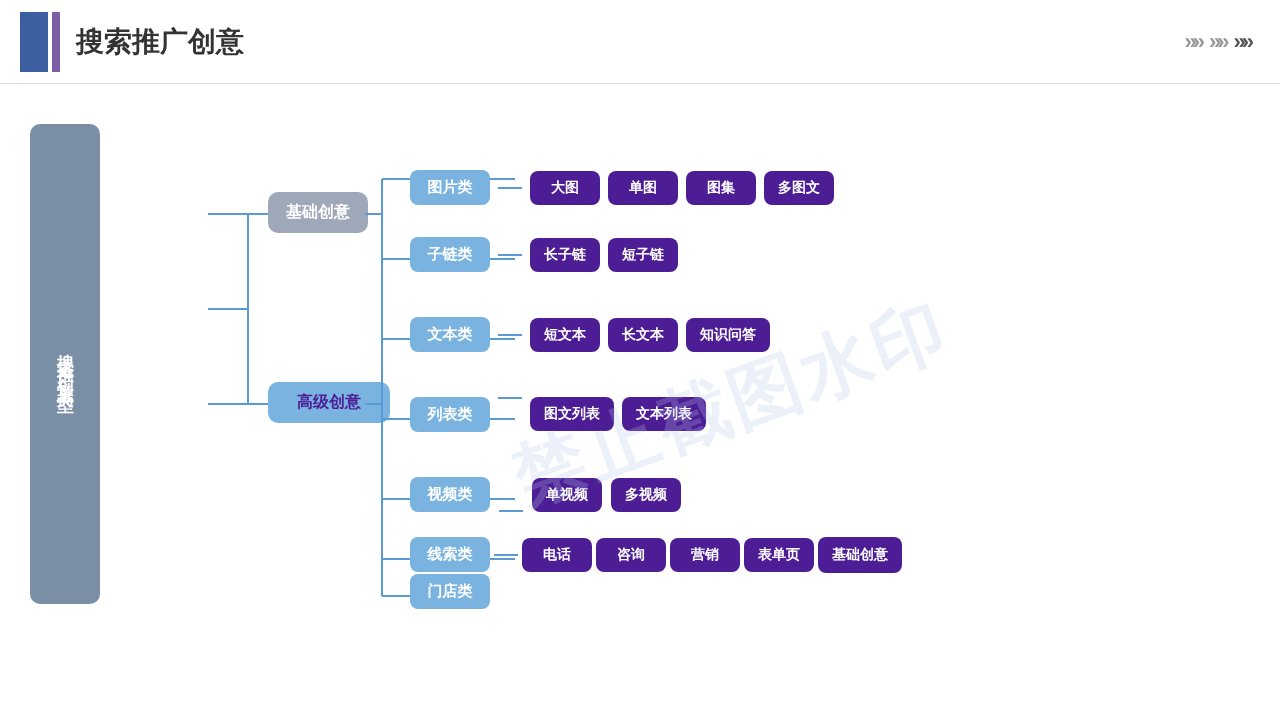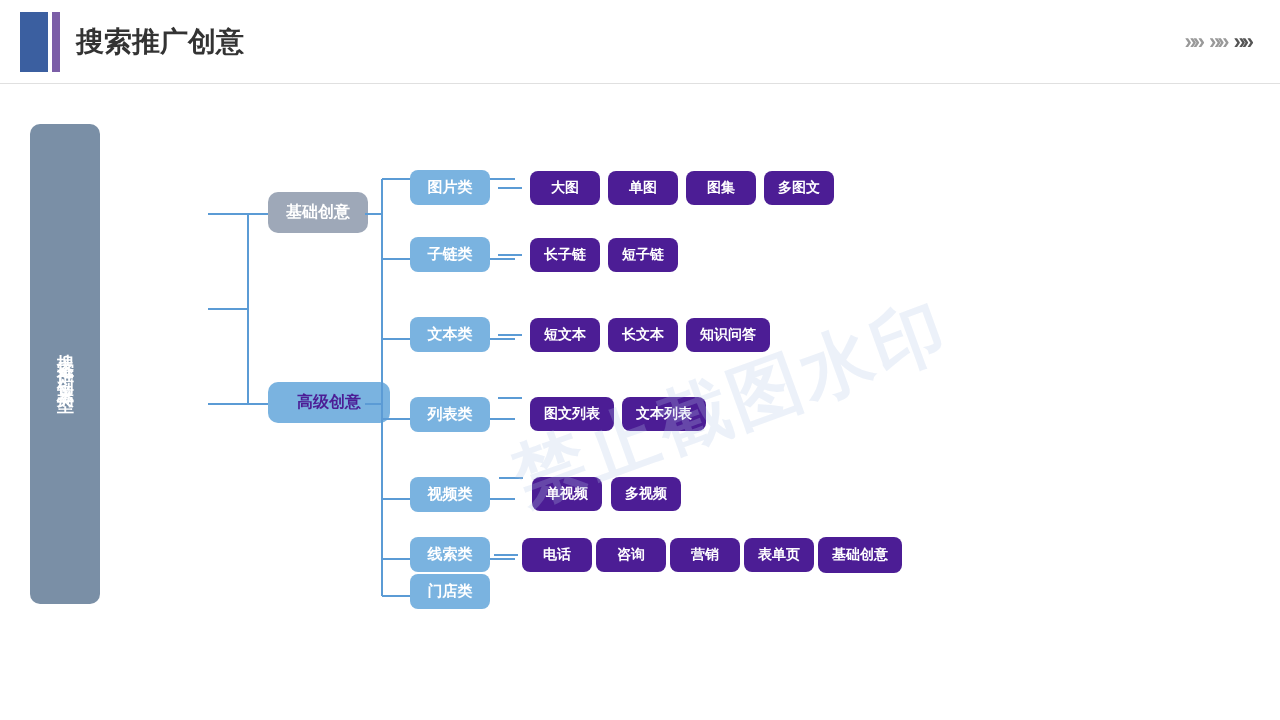--- a/index.html
+++ b/index.html
@@ -235,21 +235,21 @@
         <div class="sub-box">知识问答</div>
       </div>
 
       <div style="position:absolute; left:310px; top:293px; display:flex; align-items:flex-start; gap:8px;">
         <div class="cat-box">列表类</div>
         <div style="width:24px; height:2px; background:#5b9bd5;"></div>
         <div class="sub-box">图文列表</div>
         <div class="sub-box">文本列表</div>
       </div>
 
-      <div style="position:absolute; left:310px; top:373px; display:flex; align-items:flex-start; gap:9px;">
+      <div style="position:absolute; left:310px; top:373px; display:flex; align-items:flex-end; gap:9px;">
         <div class="cat-box">视频类</div>
         <div style="width:24px; height:2px; background:#5b9bd5;"></div>
         <div class="sub-box">单视频</div>
         <div class="sub-box">多视频</div>
       </div>
 
       <div style="position:absolute; left:310px; top:433px; display:flex; align-items:center; gap:4px;">
         <div class="cat-box">线索类</div>
         <div style="width:24px; height:2px; background:#5b9bd5;"></div>
         <div class="sub-box">电话</div>

